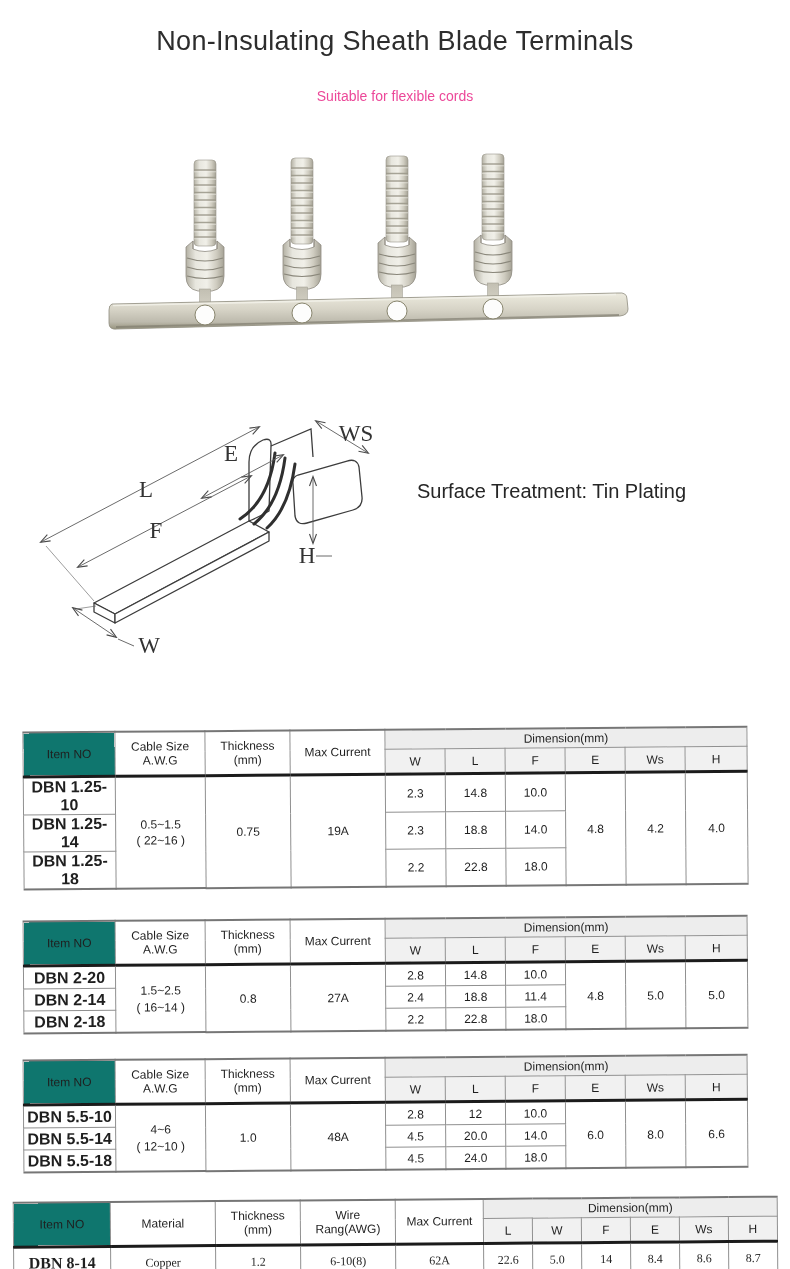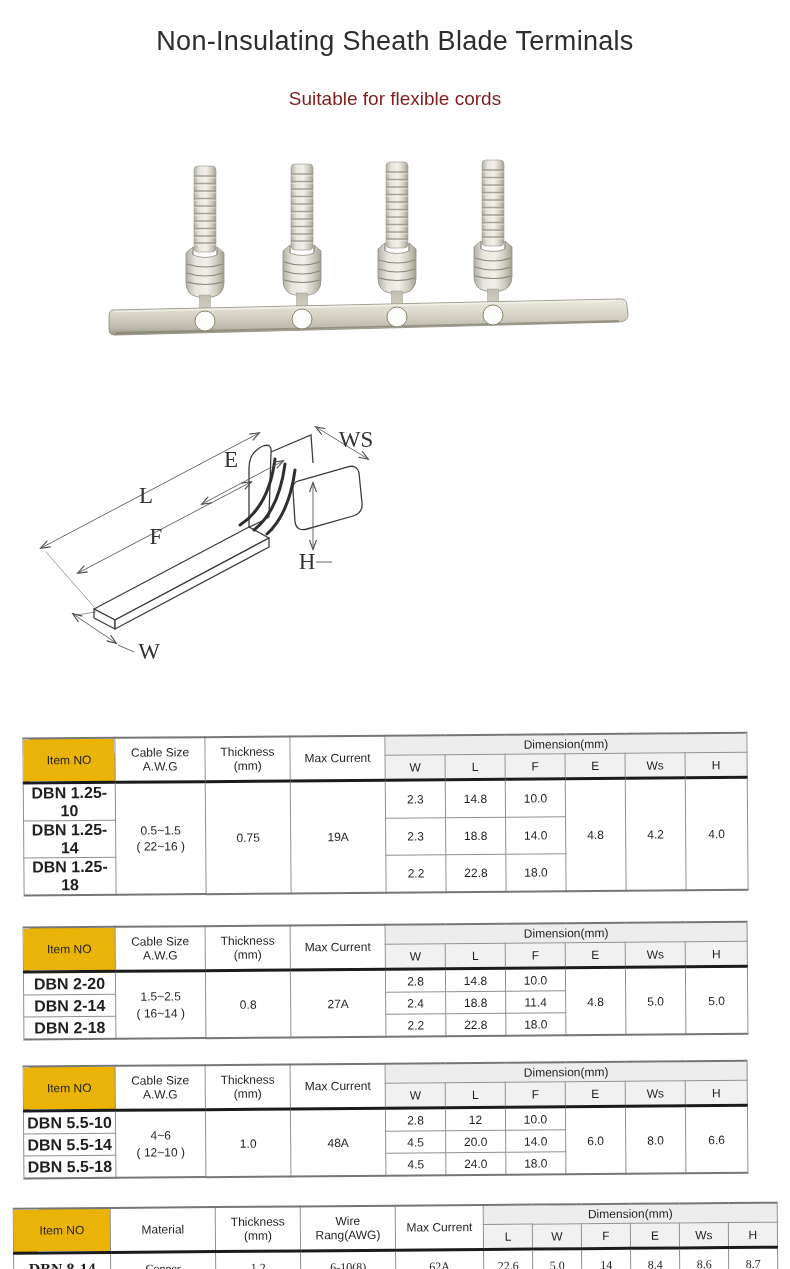--- a/index.html
+++ b/index.html
@@ -1,28 +1,28 @@
 <!DOCTYPE html>
 <html><head>
 <meta charset="utf-8">
 <style>
   html,body{margin:0;padding:0;}
   body{width:790px;min-height:1269px;background:#fff;font-family:"Liberation Sans",sans-serif;color:#222;}
   .title{margin:0;padding-top:26px;text-align:center;font-size:27px;font-weight:400;color:#2d2d2d;letter-spacing:.3px;}
-  .subtitle{margin:0;padding-top:31px;text-align:center;font-size:19px;font-weight:400;color:#7f1d1d;}
+  .subtitle{margin:0;padding-top:31px;text-align:center;font-size:14px;font-weight:400;color:#ec4899;}
   .photo{display:block;margin:40px auto 0 auto;}
   .diag-row{display:flex;margin-top:46px;}
   .diagram{flex:0 0 auto;margin-left:16px;}
   .material{margin-top:70px;margin-left:6px;font-size:20px;line-height:1.62;color:#262626;}
   .material div{white-space:nowrap;}
   table.tbl{border-collapse:collapse;table-layout:fixed;border:1.5px solid #8a8a8a;border-top:2px solid #767676;border-bottom:2px solid #767676;transform:rotate(-0.45deg);transform-origin:45% 50%;}
   .tbl th,.tbl td{border:1px solid #909090;text-align:center;font-size:12px;padding:0 2px;color:#1f1f1f;overflow:hidden;}
   .tbl th{font-weight:400;}
   .hspan{border-bottom:3px solid #1b1b1b !important;}
-  .c-item{background:#eab308;font-weight:bold;font-size:12.5px;}
+  .c-item{background:#0f766e;font-weight:bold;font-size:12.5px;}
   .band{background:#ededed;height:18px;}
   .dimh{background:#f1f1f1;height:23px;font-size:12.5px;}
   .tbl td{height:21px;}
   .t4 td{height:30px;font-family:Liberation Serif, serif;}
   td.item{font-weight:bold;font-size:16px;}
   td.mid{line-height:1.35;}
   .t1{margin:52px 0 0 23px;}
   .t2{margin:30px 0 0 23px;}
   .t3{margin:25px 0 0 23px;}
   .t4{margin:28px 0 0 13px;}
@@ -119,20 +119,21 @@
     <g font-family="'Liberation Serif',serif" font-size="23" fill="#333" text-anchor="middle">
       <text x="215" y="56">E</text>
       <text x="130" y="92">L</text>
       <text x="140" y="133">F</text>
       <text x="133" y="248">W</text>
       <text x="340" y="36">WS</text>
       <text x="291" y="158">H</text>
     </g>
   </svg>
   <div class="material">
+    <div>Surface Treatment: Tin Plating</div>
   </div>
 </div>
 
 <table class="tbl t1">
   <colgroup>
       <col style="width:92px">
       <col style="width:90px">
       <col style="width:85px">
       <col style="width:95px">
       <col style="width:60px">

